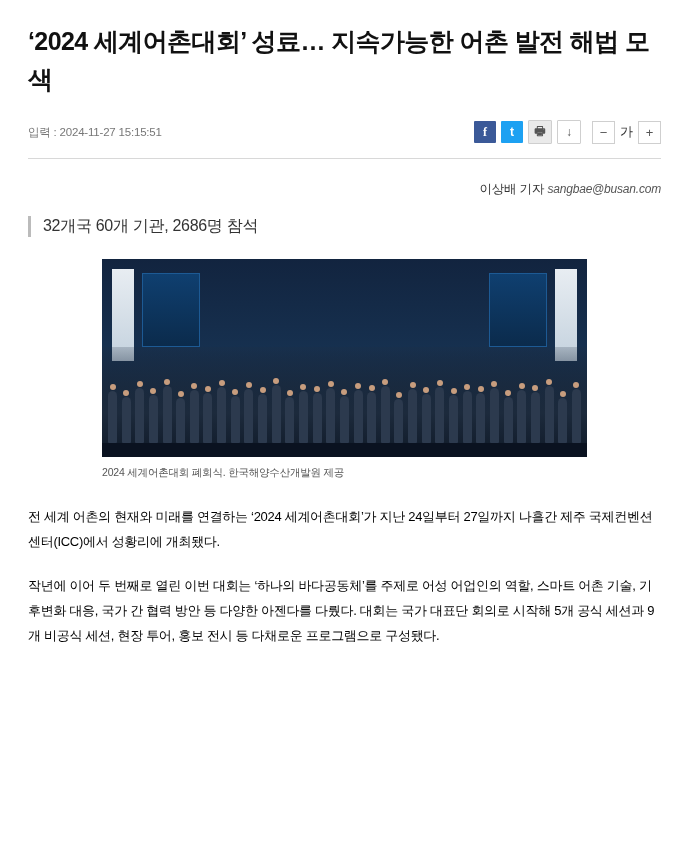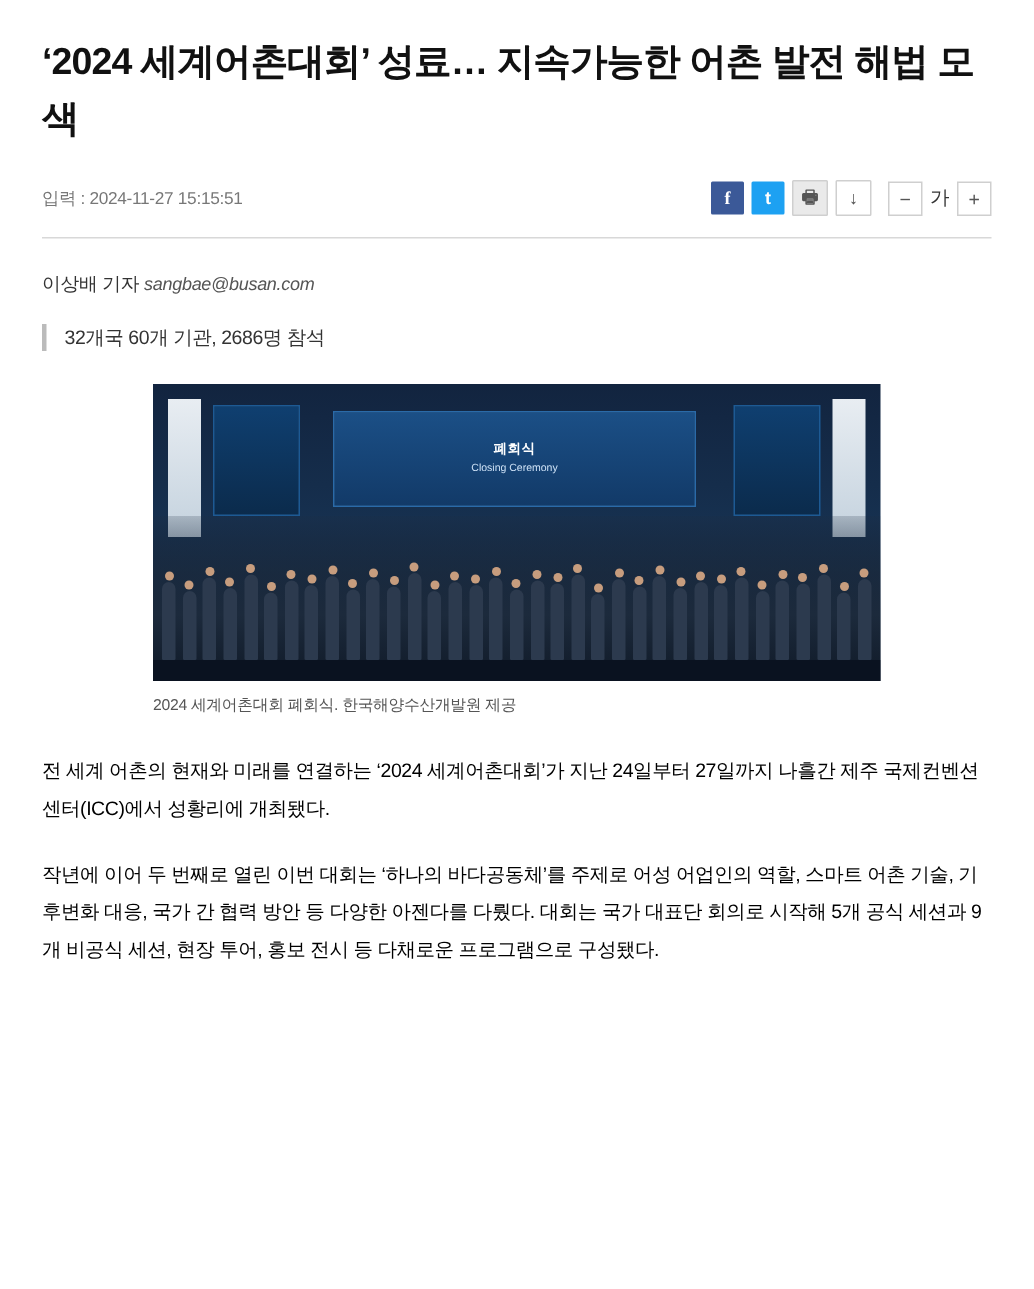--- a/index.html
+++ b/index.html
@@ -89,32 +89,33 @@
     font-size: 13px;
     color: #333;
     padding: 0 3px;
   }
   
   .byline {
     margin-top: 22px;
     font-size: 12.5px;
     color: #333333;
     letter-spacing: -0.2px;
+    text-align: right;
   }
   .byline .email {
     color: #555555;
     font-style: italic;
     font-size: 12px;
   }
   
   .summary {
     margin-top: 18px;
     border-left: 3px solid #bbbbbb;
     padding-left: 12px;
-    font-size: 13px;
+    font-size: 16px;
     color: #333333;
     letter-spacing: -0.3px;
   }
   
   .figure {
     margin: 22px auto 0 auto;
     width: 485px;
   }
   .photo {
     width: 485px;
@@ -271,24 +272,20 @@
   </div>
 
   <div class="summary">32개국 60개 기관, 2686명 참석</div>
 
   <div class="figure">
     <div class="photo">
       <div class="banner bn-l"></div>
       <div class="banner bn-r"></div>
       <div class="sidepanel sp-left"></div>
       <div class="sidepanel sp-right"></div>
-      <div class="screen">
-        <div class="s-title">폐회식</div>
-        <div class="s-sub">Closing Ceremony</div>
-      </div>
       <div class="stage"></div>
       <div class="crowd">
         <div class="person" style="height:52px"></div>
         <div class="person" style="height:46px"></div>
         <div class="person" style="height:55px"></div>
         <div class="person" style="height:48px"></div>
         <div class="person" style="height:57px"></div>
         <div class="person" style="height:45px"></div>
         <div class="person" style="height:53px"></div>
         <div class="person" style="height:50px"></div>

